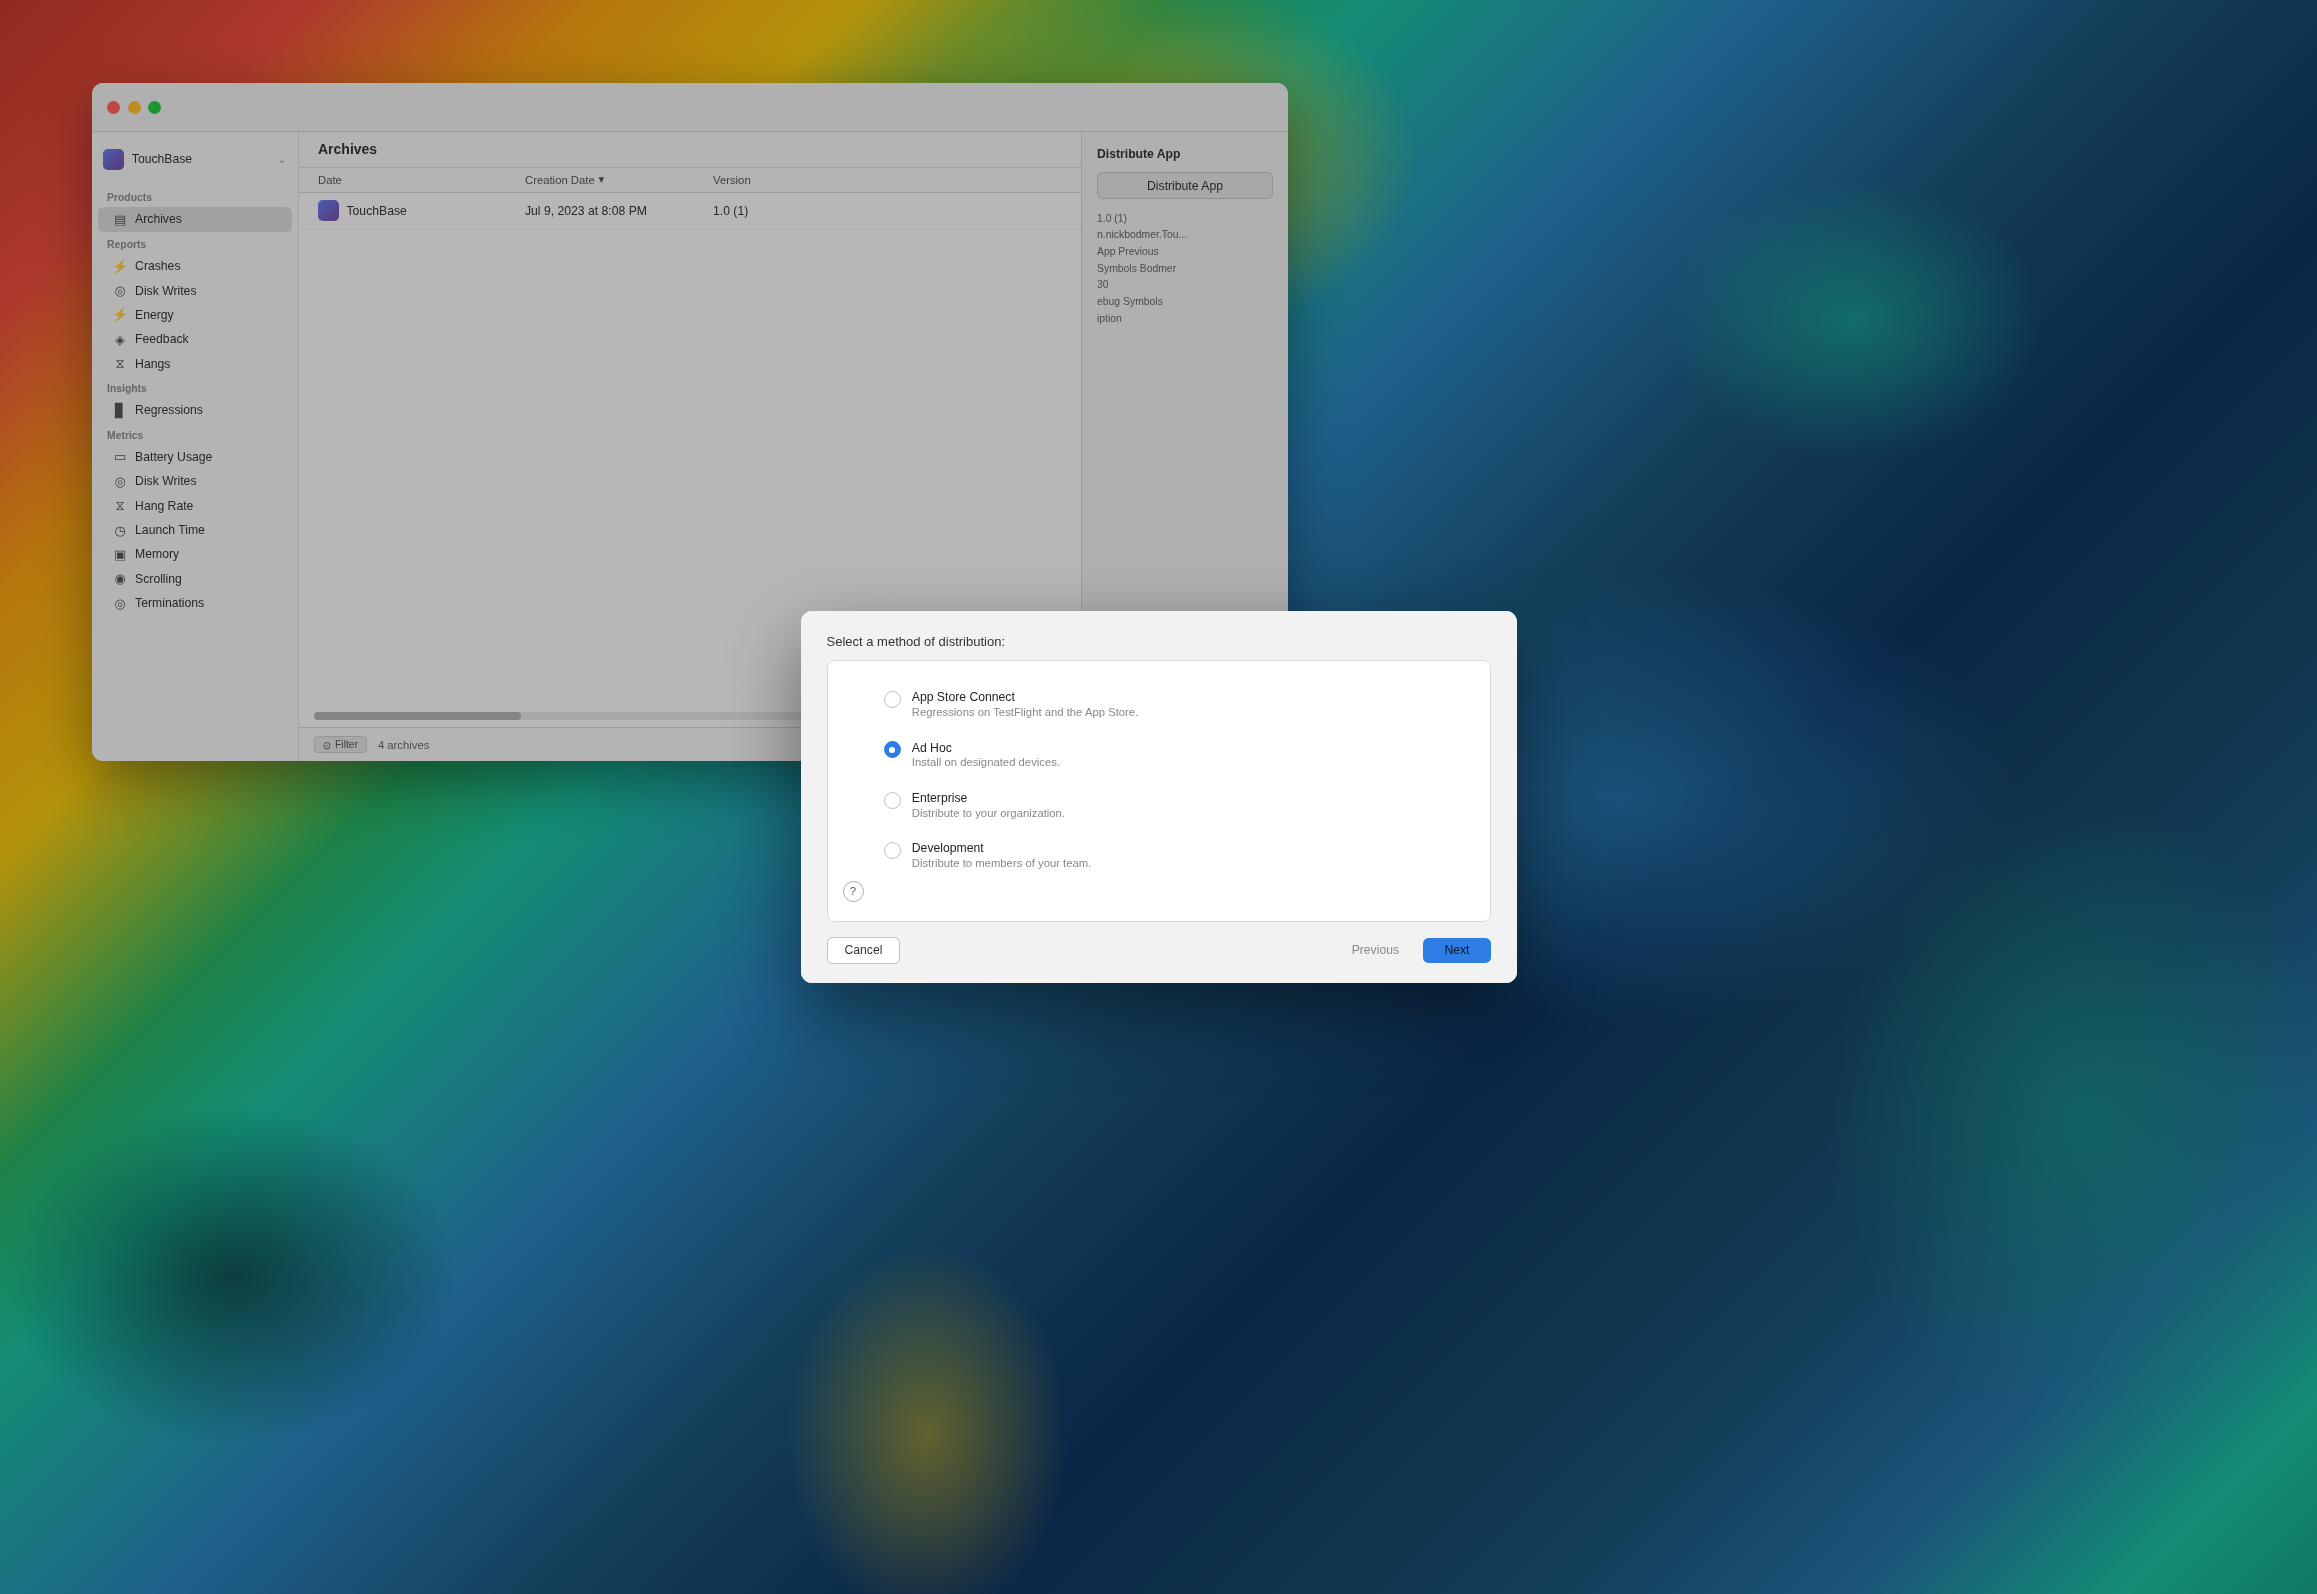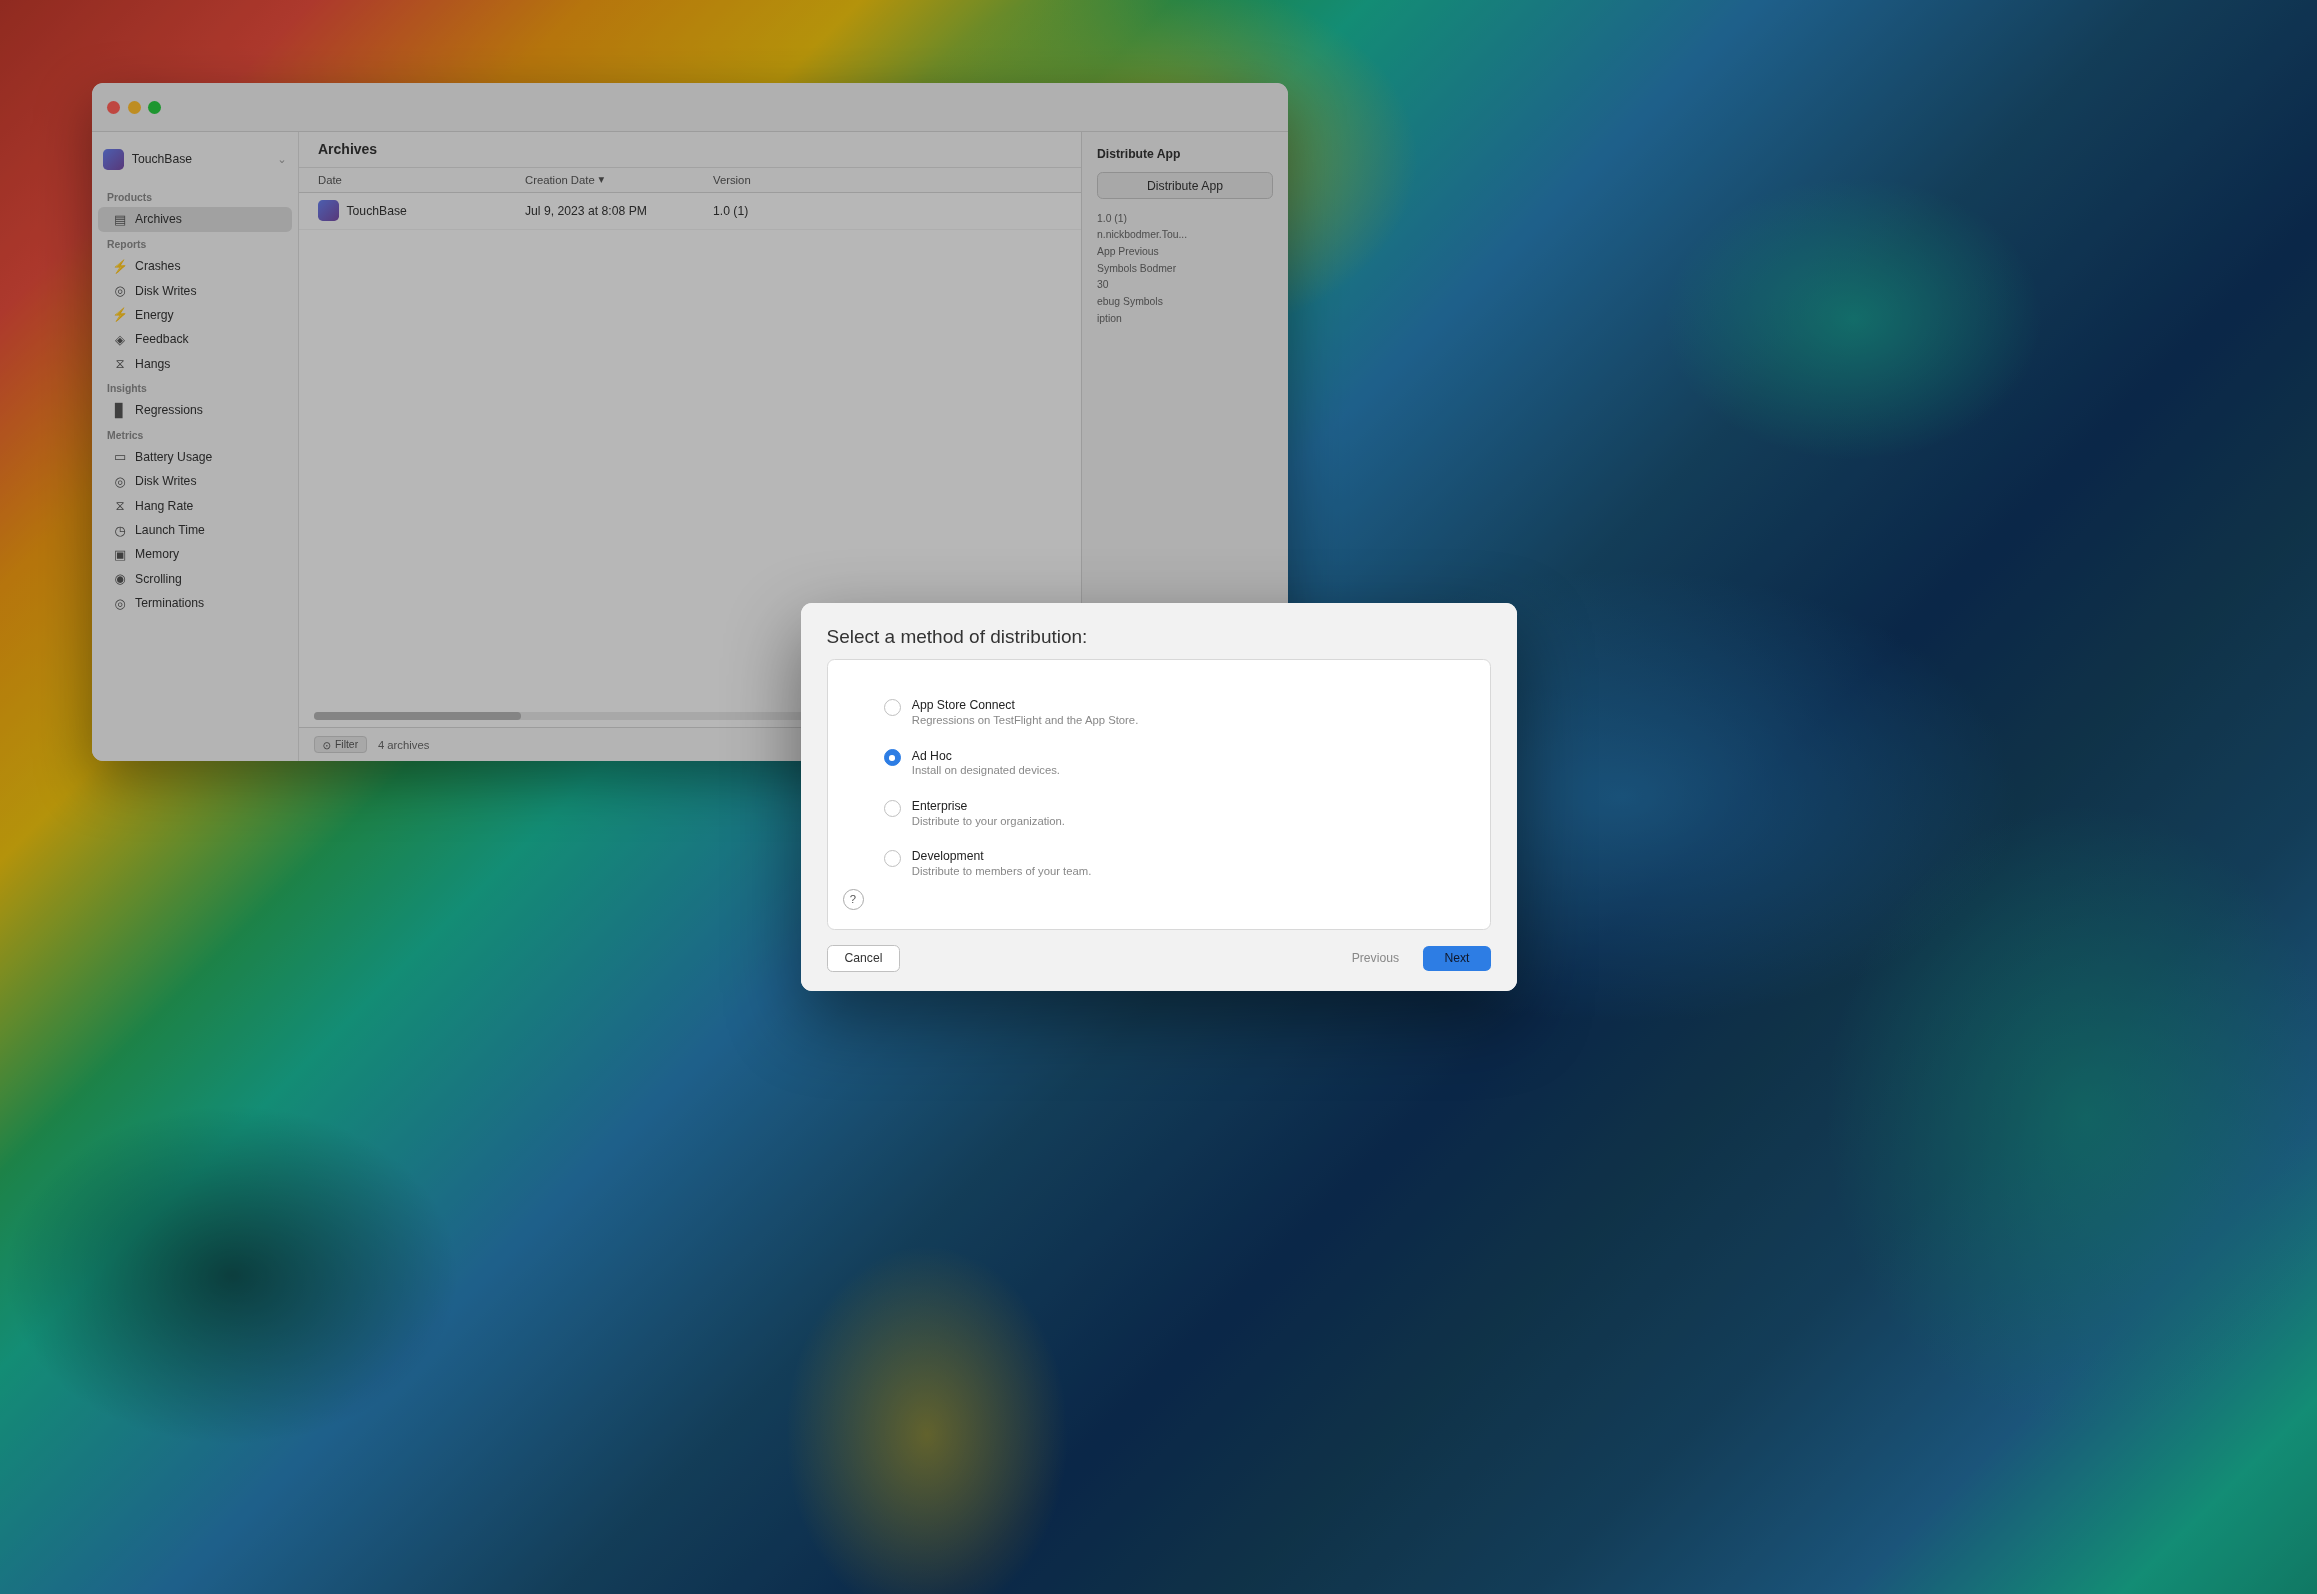--- a/index.html
+++ b/index.html
@@ -305,31 +305,31 @@
       display: flex;
       flex-direction: column;
     }
 
     .modal-header {
       padding: 22.6px 26px 11.3px;
       background: #f2f2f2;
     }
 
     .modal-title {
-      font-size: 19px;
+      font-size: 13px;
       font-weight: 500;
       color: #333;
     }
 
     .modal-content {
       margin: 0 26px;
       background: #ffffff;
       border-radius: 7.5px;
       border: 0.9px solid #d8d8d8;
-      padding: 38px 0 19px;
+      padding: 29px 0 19px;
       flex: 1;
       position: relative;
     }
 
     .radio-options {
       padding: 0 56px;
       display: flex;
       flex-direction: column;
       gap: 22.6px;
     }

